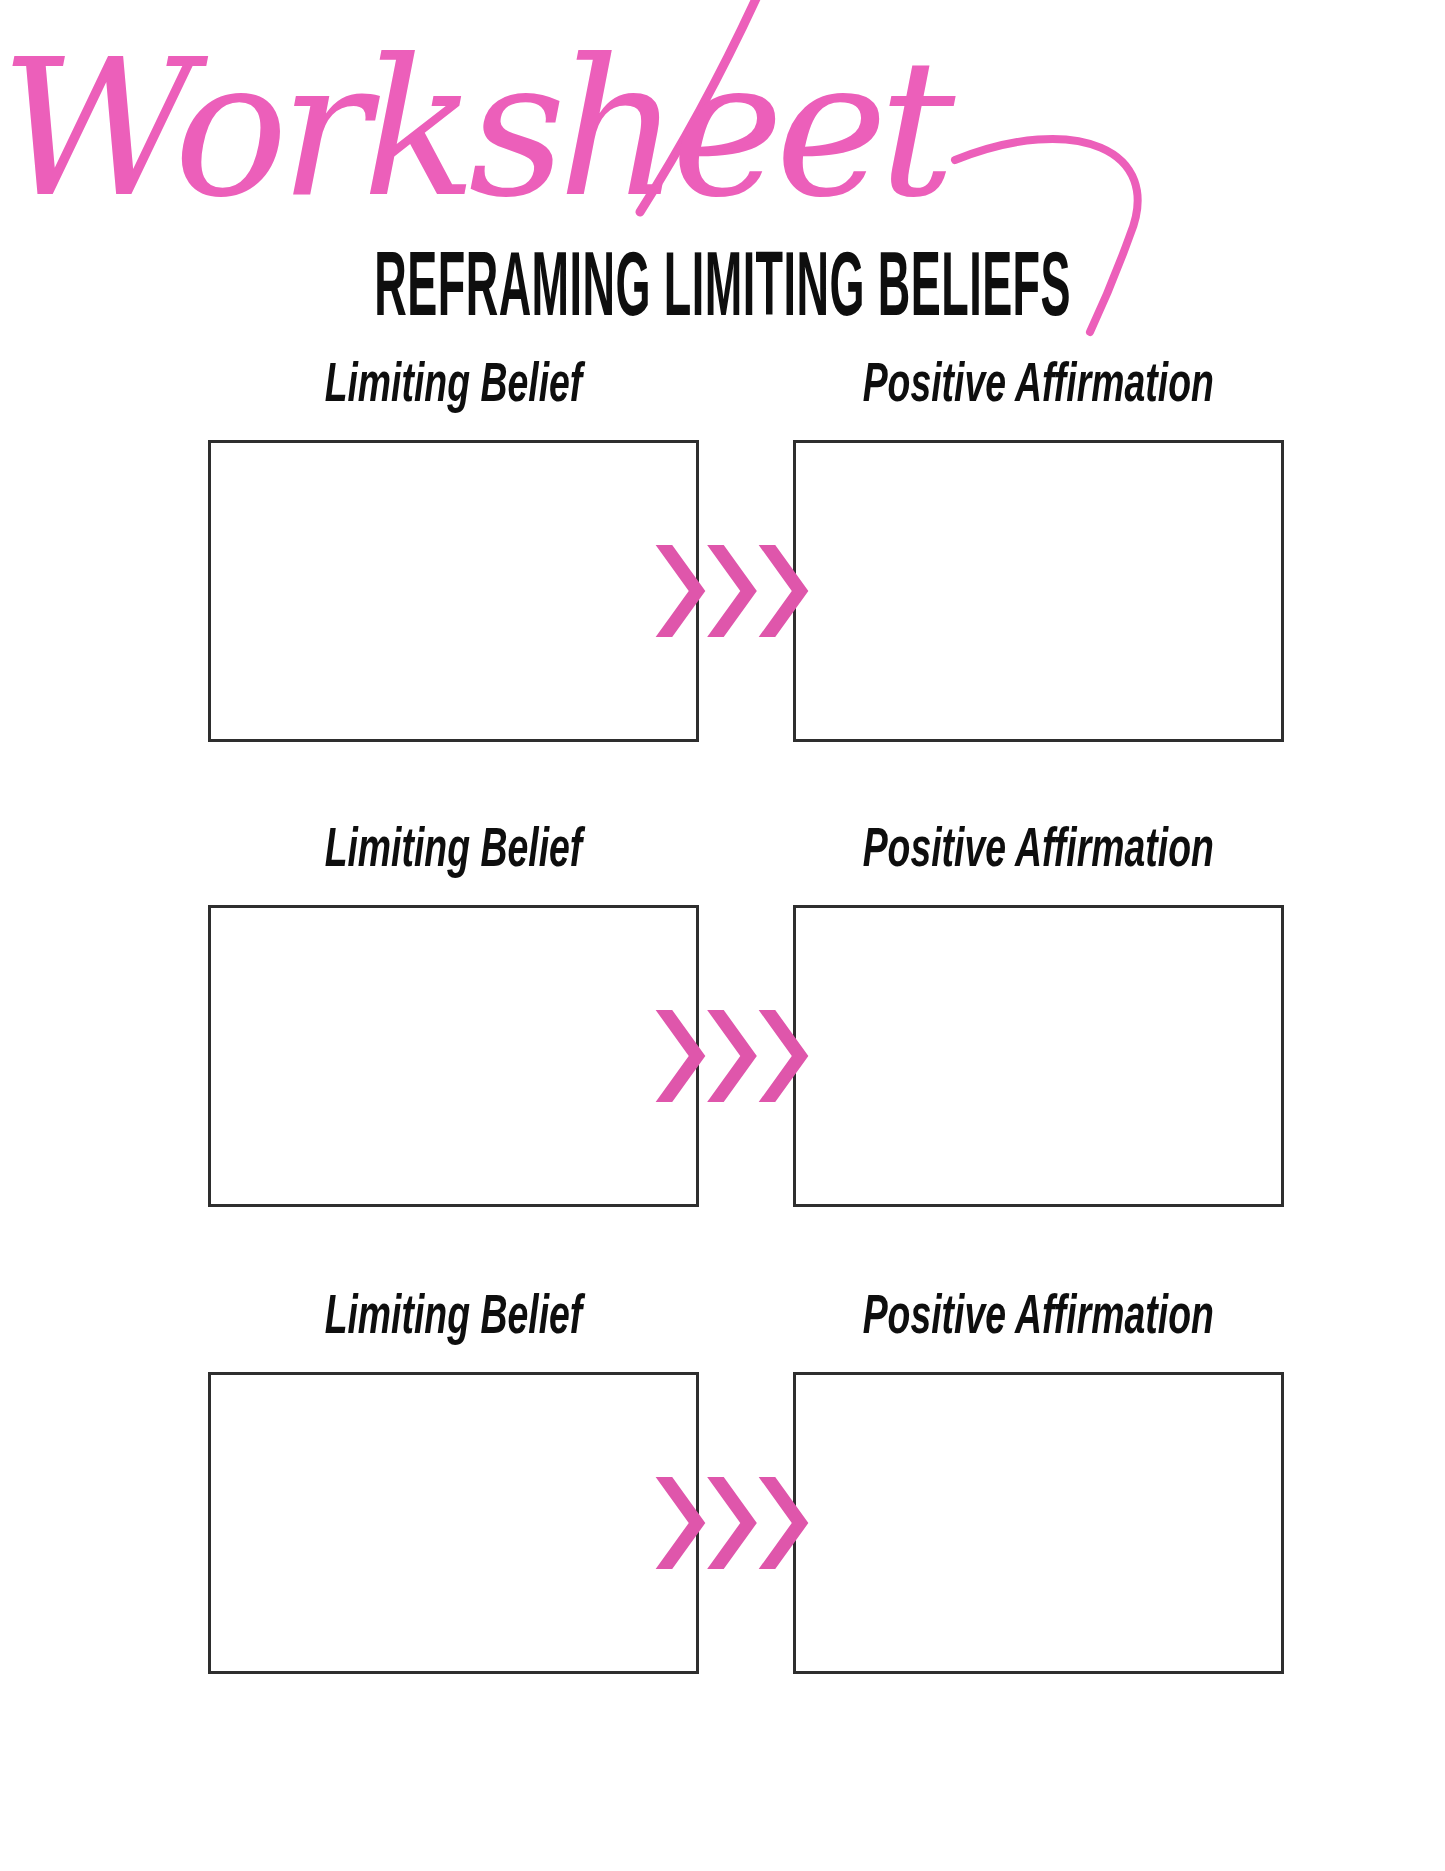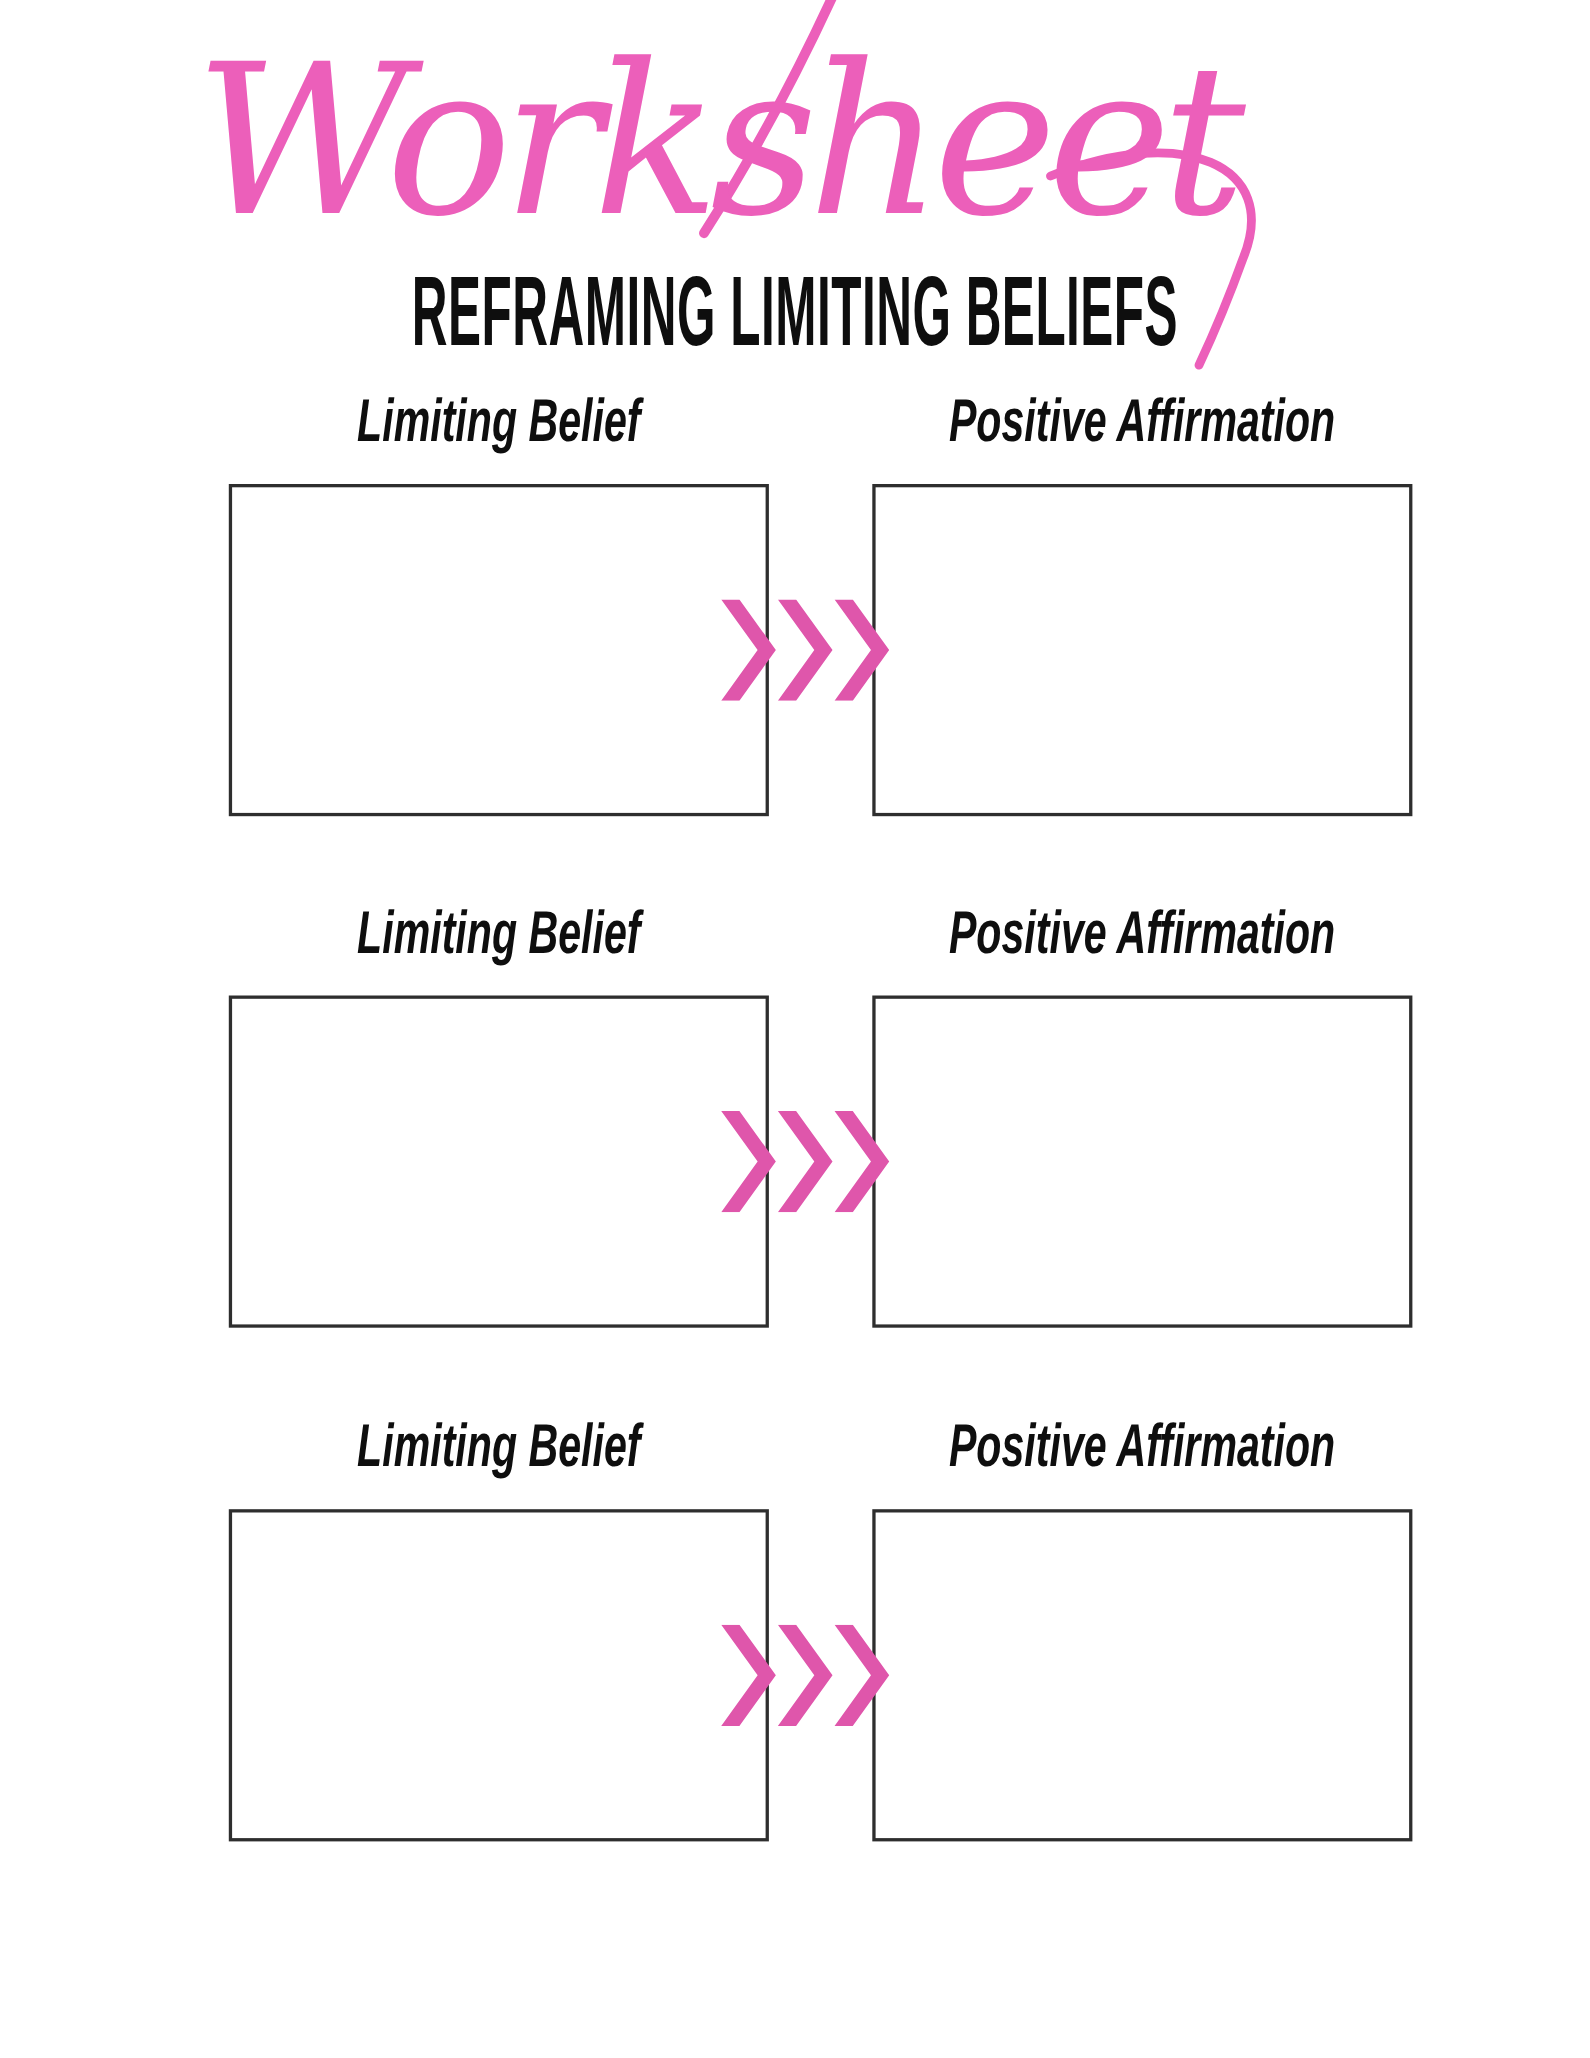--- a/index.html
+++ b/index.html
@@ -16,21 +16,20 @@
     position:relative;
     width:1445px;height:1871px;
     margin:0 auto;
     background:var(--background);
     overflow:hidden;
   }
   
   .script-title{
     position:absolute;
     top:34px;left:0;width:1301px;
-    text-align:center;
     font-family:"DejaVu Serif","Liberation Serif",serif;
     font-style:italic;
     font-weight:400;
     font-size:190px;
     line-height:1;
     letter-spacing:-0.045em;
     color:var(--script_pink);
     z-index:1;
     white-space:nowrap;
   }

